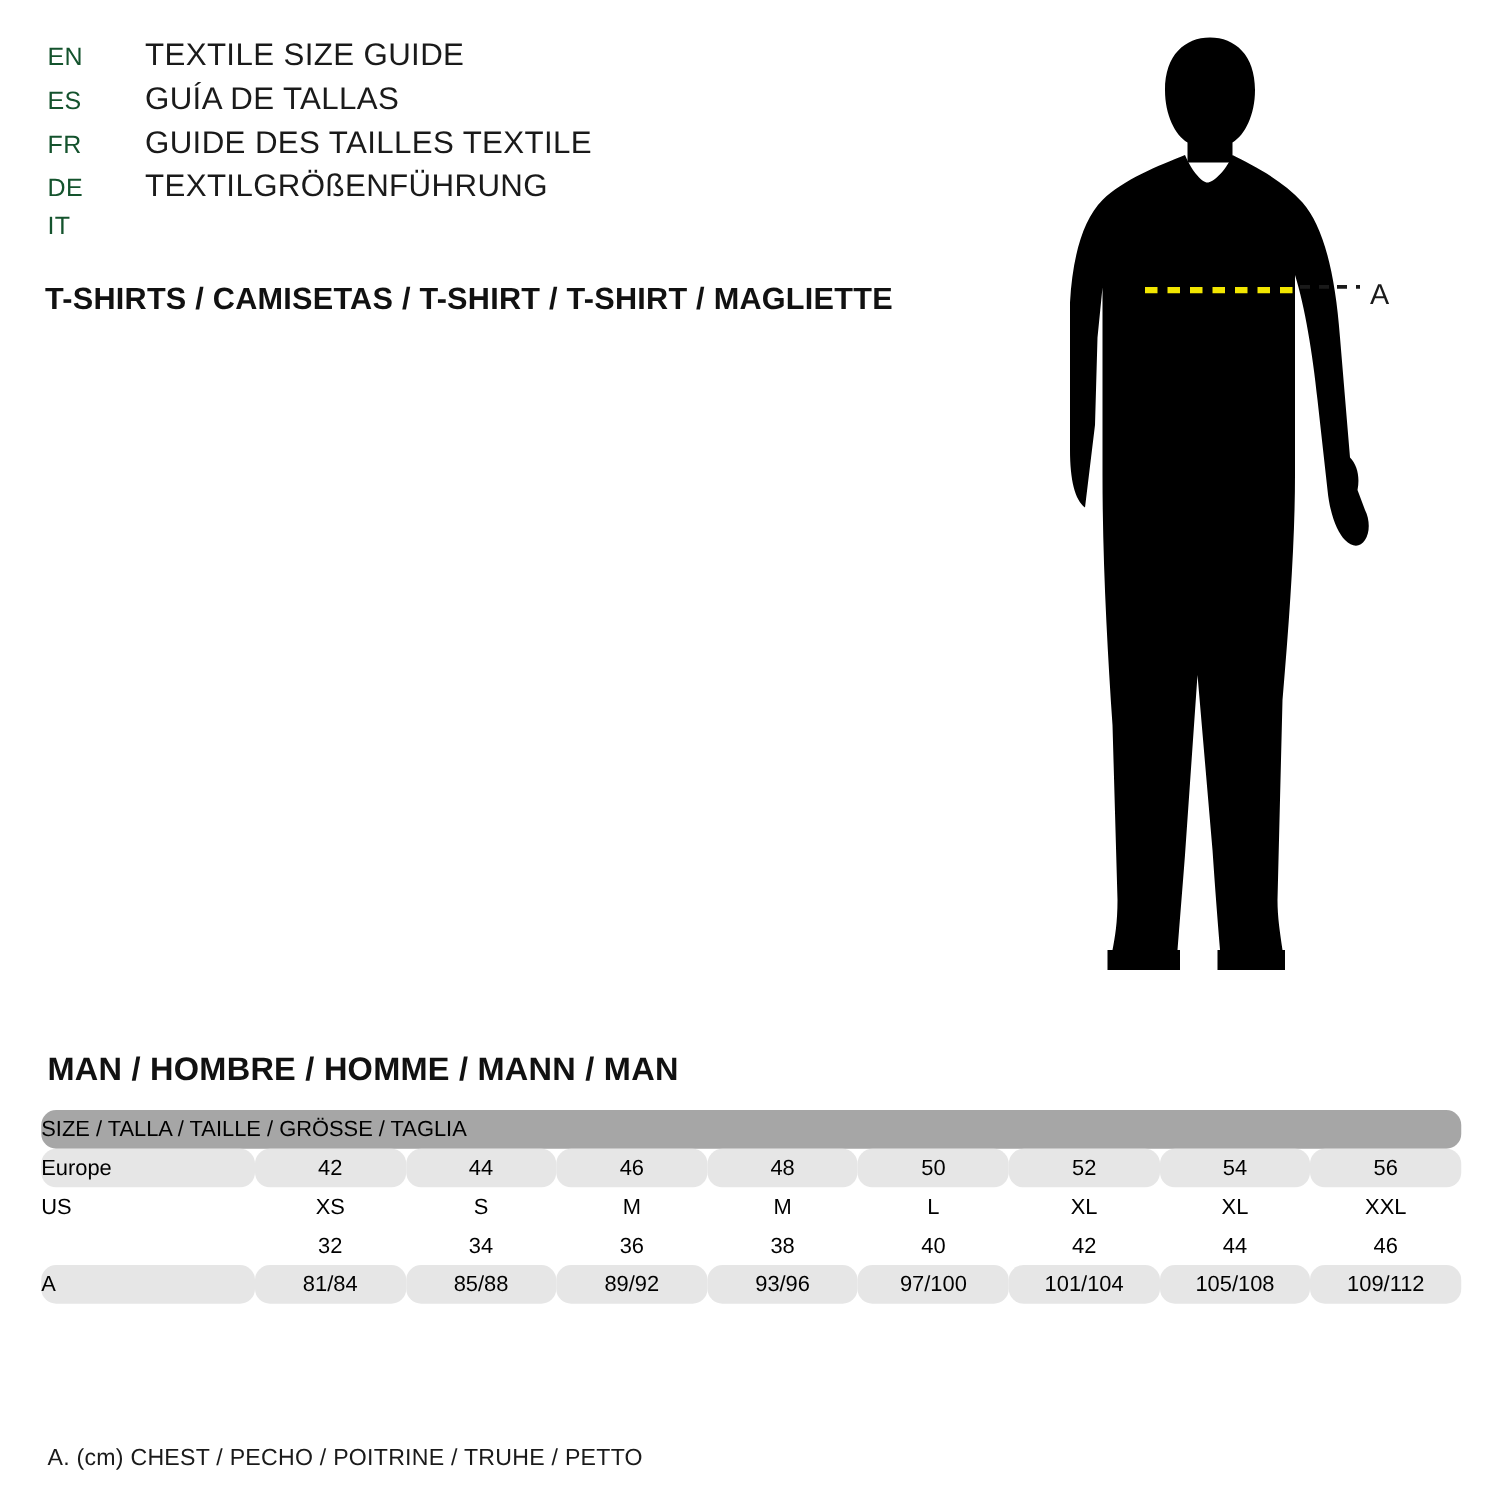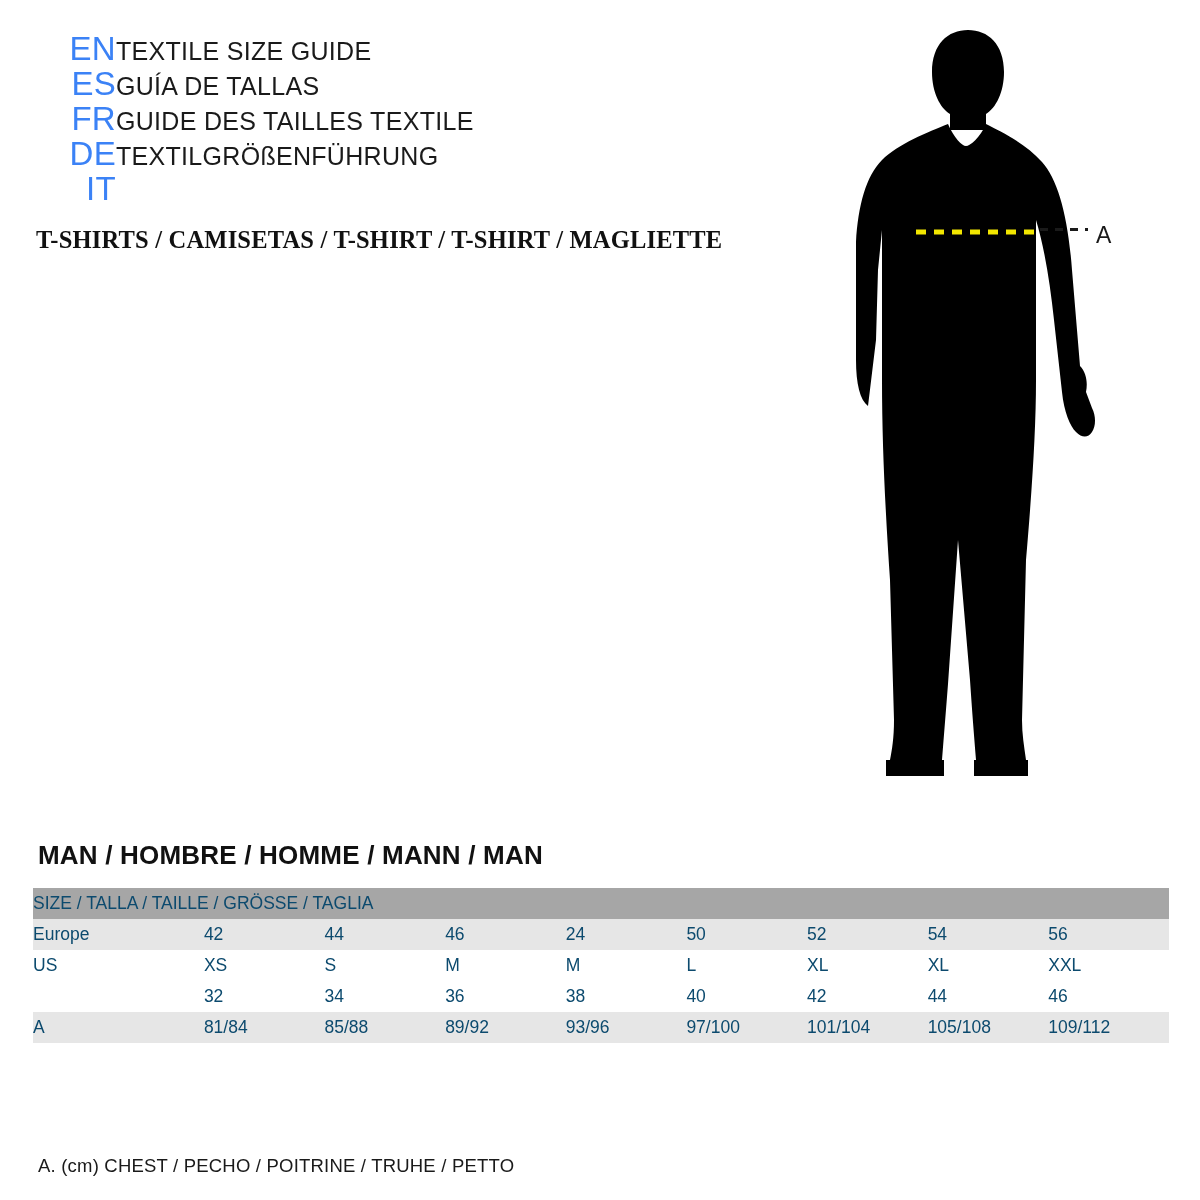--- a/index.html
+++ b/index.html
@@ -24,37 +24,35 @@
     width: 720px;
   }
   .lang-row {
     display: flex;
     align-items: baseline;
     height: 35px;
     white-space: nowrap;
   }
   .lang-code {
     width: 78px;
-    font-size: 33px;
+    font-size: 20px;
     letter-spacing: 0.3px;
-    color: #3b82f6;
-    text-align: right;
+    color: #14532d;
   }
   .lang-text {
     font-size: 25px;
     letter-spacing: 0.3px;
     color: #1a1a1a;
   }
 
   .garment-lines {
     position: absolute;
     left: 36px;
     top: 222px;
     width: 760px;
-    font-family: Liberation Serif, serif;
   }
   .garment-line {
     font-size: 24.5px;
     font-weight: bold;
     letter-spacing: 0.2px;
     line-height: 35px;
     white-space: nowrap;
     color: #111;
   }
 
@@ -100,38 +98,39 @@
     position: absolute;
     left: 33px;
     top: 888px;
     width: 1136px;
     border-collapse: collapse;
     font-size: 17.5px;
   }
   table.size-table td {
     padding: 0;
     height: 31px;
-    color: #0c4a6e;
+    color: #000000;
+    border-radius: 12px;
   }
   .row-header td {
     background: #a6a6a6;
     font-size: 17.5px;
     height: 30px;
   }
   .row-shade td { background: #e6e6e6; }
   .row-plain td { background: #ffffff; margin-top: 27px; }
   .row-shade-last td { background: #e6e6e6; }
 
   td.label-cell {
     text-align: left;
     padding-left: 9px;
     width: 170px;
   }
   td.val-cell {
-    text-align: left;
+    text-align: center;
     width: 120px;
   }
 
   .footnote {
     position: absolute;
     left: 38px;
     top: 1155px;
     font-size: 18.5px;
     letter-spacing: 0.2px;
     color: #1a1a1a;
@@ -223,21 +222,21 @@
 <table class="size-table">
   <tbody>
       <tr class="row-header">
     <td class="label-cell" colspan="9">SIZE / TALLA / TAILLE / GRÖSSE / TAGLIA</td>
   </tr>
   <tr class="row-shade">
     <td class="label-cell">Europe</td>
     <td class="val-cell">42</td>
     <td class="val-cell">44</td>
     <td class="val-cell">46</td>
-    <td class="val-cell">24</td>
+    <td class="val-cell">48</td>
     <td class="val-cell">50</td>
     <td class="val-cell">52</td>
     <td class="val-cell">54</td>
     <td class="val-cell">56</td>
   </tr>
   <tr class="row-plain">
     <td class="label-cell">US</td>
     <td class="val-cell">XS</td>
     <td class="val-cell">S</td>
     <td class="val-cell">M</td>

